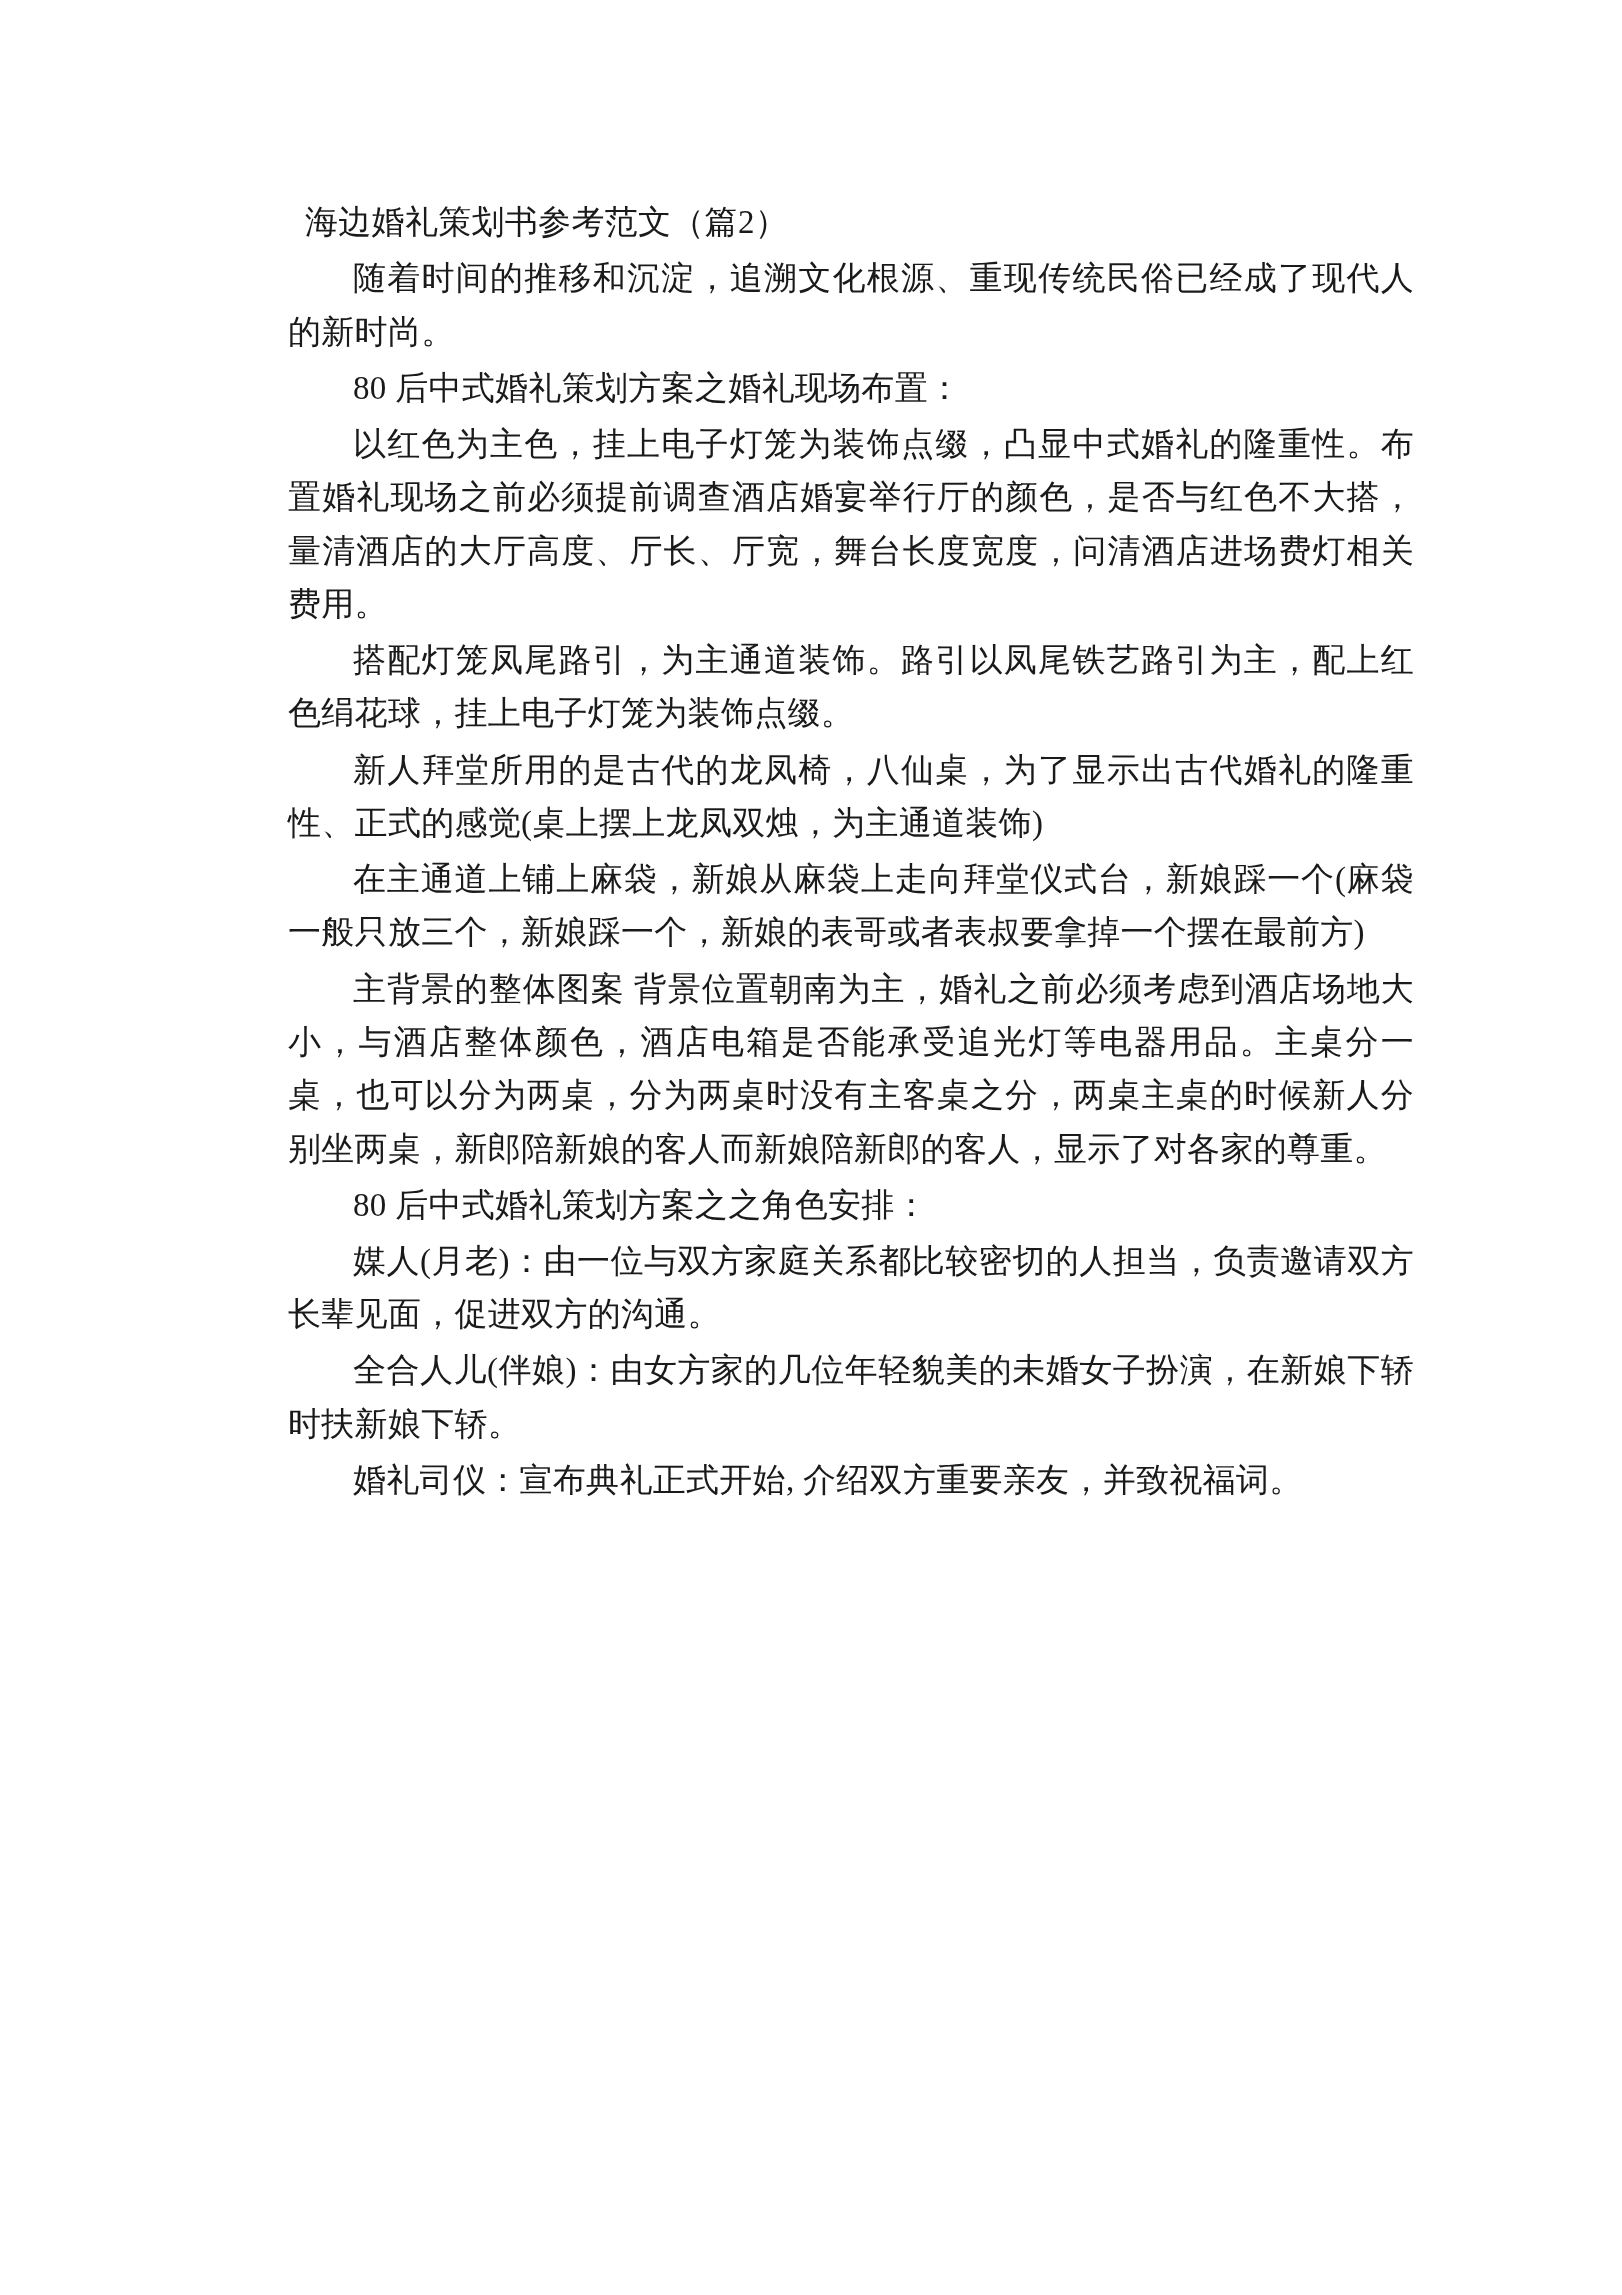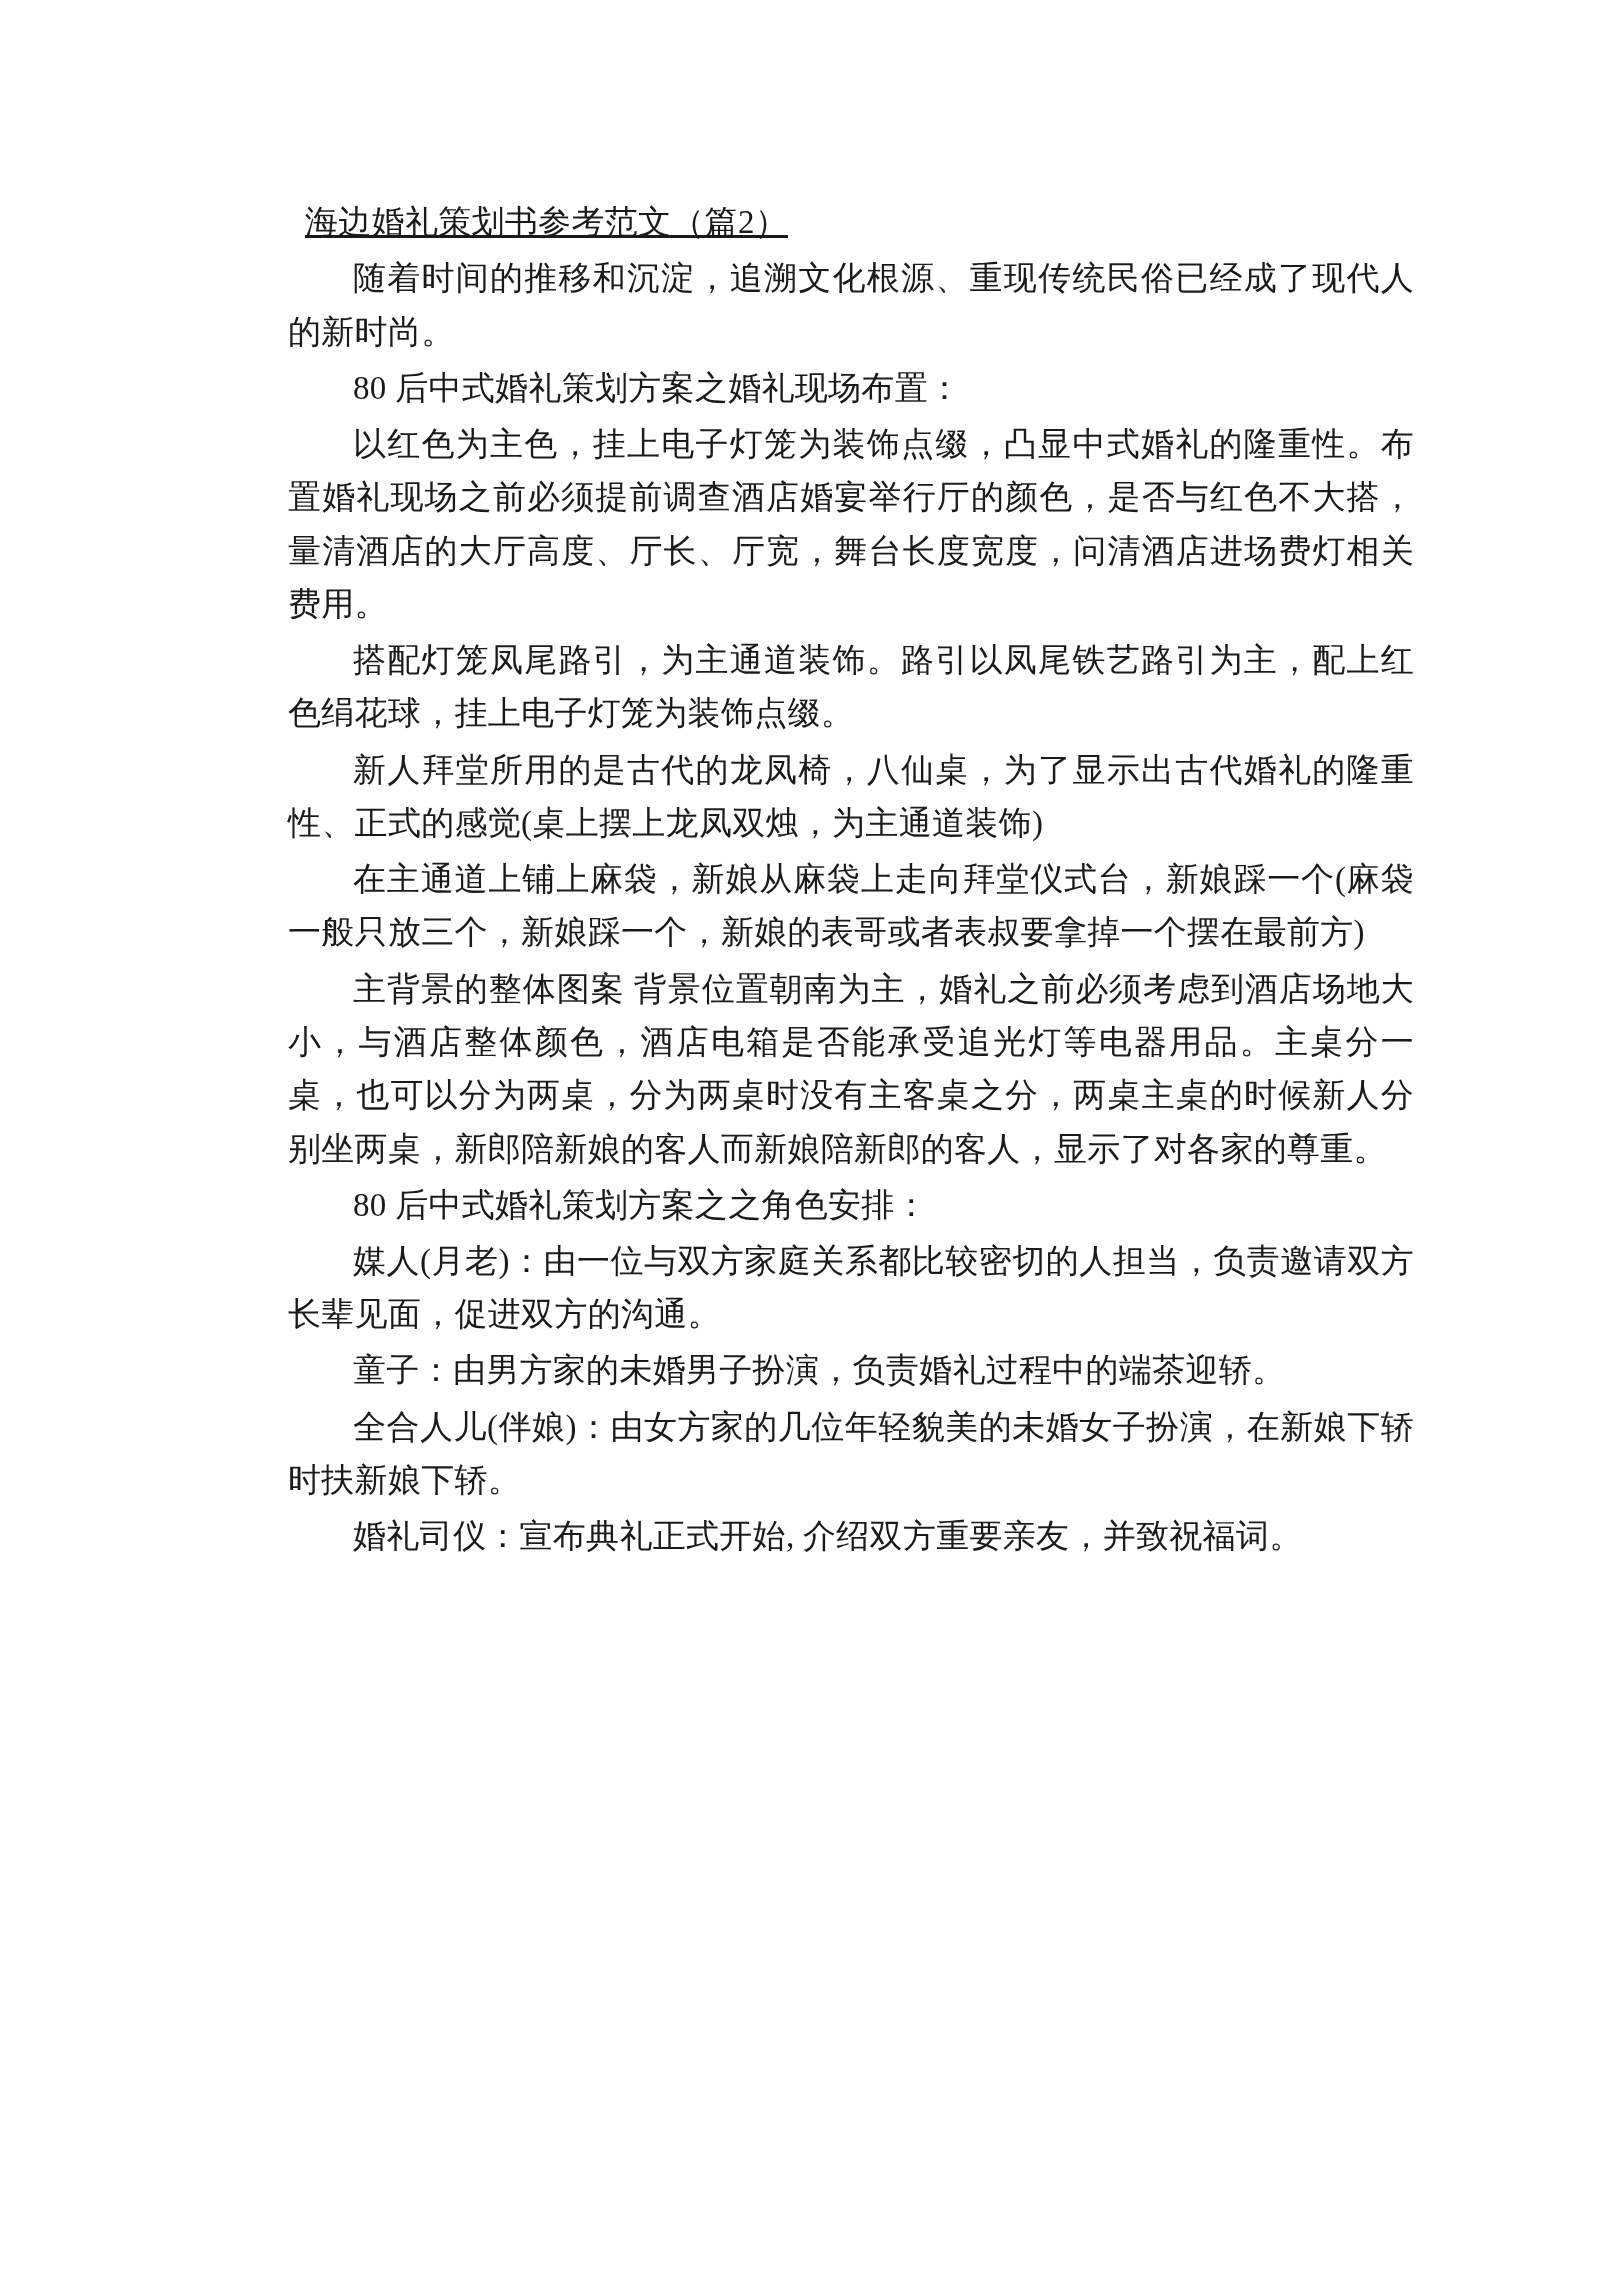--- a/index.html
+++ b/index.html
@@ -30,36 +30,34 @@
     line-height: 1.62;
     margin: 0 0 2.6px 0;
     text-align: justify;
     text-justify: inter-ideograph;
     letter-spacing: 0.3px;
     text-indent: 65px;
   }
   .para.title {
     text-indent: 0;
     margin-left: 17px;
-    text-decoration: underline;
   }
 </style>
 </head>
 <body>
 
 <div class="page">
   <div class="doc-body">
     <p class="para title">海边婚礼策划书参考范文（篇2）</p>
     <p class="para">随着时间的推移和沉淀，追溯文化根源、重现传统民俗已经成了现代人的新时尚。</p>
     <p class="para">80 后中式婚礼策划方案之婚礼现场布置：</p>
     <p class="para">以红色为主色，挂上电子灯笼为装饰点缀，凸显中式婚礼的隆重性。布置婚礼现场之前必须提前调查酒店婚宴举行厅的颜色，是否与红色不大搭，量清酒店的大厅高度、厅长、厅宽，舞台长度宽度，问清酒店进场费灯相关费用。</p>
     <p class="para">搭配灯笼凤尾路引，为主通道装饰。路引以凤尾铁艺路引为主，配上红色绢花球，挂上电子灯笼为装饰点缀。</p>
     <p class="para">新人拜堂所用的是古代的龙凤椅，八仙桌，为了显示出古代婚礼的隆重性、正式的感觉(桌上摆上龙凤双烛，为主通道装饰)</p>
     <p class="para">在主通道上铺上麻袋，新娘从麻袋上走向拜堂仪式台，新娘踩一个(麻袋一般只放三个，新娘踩一个，新娘的表哥或者表叔要拿掉一个摆在最前方)</p>
     <p class="para">主背景的整体图案 背景位置朝南为主，婚礼之前必须考虑到酒店场地大小，与酒店整体颜色，酒店电箱是否能承受追光灯等电器用品。主桌分一桌，也可以分为两桌，分为两桌时没有主客桌之分，两桌主桌的时候新人分别坐两桌，新郎陪新娘的客人而新娘陪新郎的客人，显示了对各家的尊重。</p>
     <p class="para">80 后中式婚礼策划方案之之角色安排：</p>
     <p class="para">媒人(月老)：由一位与双方家庭关系都比较密切的人担当，负责邀请双方长辈见面，促进双方的沟通。</p>
-    <p class="para">童子：由男方家的未婚男子扮演，负责婚礼过程中的端茶迎轿。</p>
     <p class="para">全合人儿(伴娘)：由女方家的几位年轻貌美的未婚女子扮演，在新娘下轿时扶新娘下轿。</p>
     <p class="para">婚礼司仪：宣布典礼正式开始, 介绍双方重要亲友，并致祝福词。</p>
   </div>
 </div>
 
 
 </body></html>

